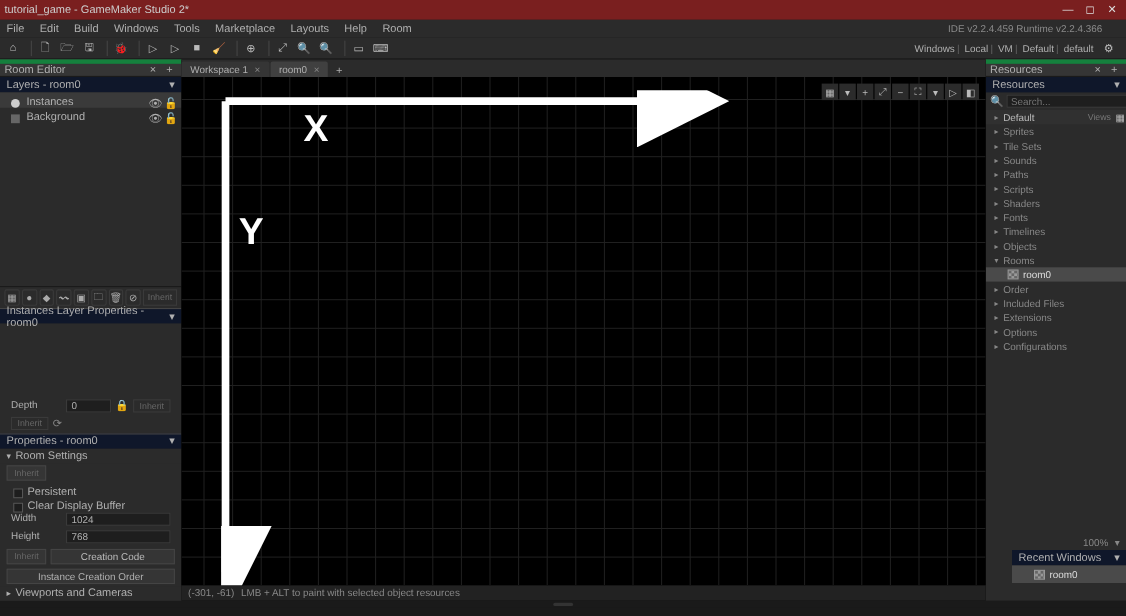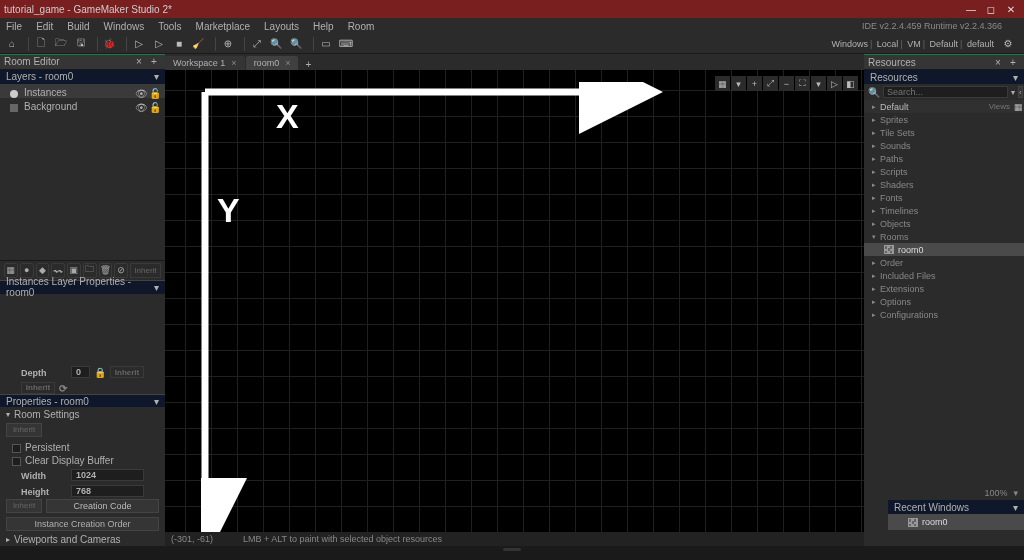--- a/index.html
+++ b/index.html
@@ -16,42 +16,42 @@
   .toolbar { height: 20px; background: #2b2b2b; display: flex; align-items: center; padding: 0 4px; border-bottom: 1px solid #1a1a1a; }
   .toolbar .tb { width: 16px; height: 16px; display: inline-flex; justify-content: center; align-items: center; margin-right: 4px; color: #bbb; border-radius: 2px; }
   .toolbar .sep { width: 1px; height: 14px; background: #444; margin: 0 4px; }
   .toolbar .spacer { flex: 1; }
   .toolbar .config { font-size: 9px; margin-right: 6px; }
   .toolbar .config span.sep-bar { color: #666; margin: 0 2px; }
   
   .main { display: flex; height: calc(560px - 18px - 16px - 20px - 14px); }
   .leftpanel { width: 165px; background: #2b2b2b; display: flex; flex-direction: column; }
   .centerpanel { flex: 1; display: flex; flex-direction: column; background: #0a0a0a; position: relative; }
-  .rightpanel { width: 160px; background: #2b2b2b; display: flex; flex-direction: column; }
-  
-  .panelhead { height: 16px; background: #353535; display: flex; align-items: center; padding: 0 4px; border-top: 1px solid #15803d; border-bottom: 1px solid #1a1a1a; }
+  .rightpanel { width: 128px; background: #2b2b2b; display: flex; flex-direction: column; }
+  
+  .panelhead { height: 16px; background: #353535; display: flex; align-items: center; padding: 0 4px; border-top: 4px solid #15803d; border-bottom: 1px solid #1a1a1a; }
   .panelhead .close { margin-left: auto; width: 12px; text-align: center; }
   .panelhead .add { width: 14px; text-align: center; margin-left: 2px; }
   
   .subhead { height: 14px; background: #0f172a; padding: 0 6px; display: flex; align-items: center; }
   .subhead .chev { margin-left: auto; }
   .layer { height: 14px; display: flex; align-items: flex-end; padding-left: 10px; padding-right: 4px; }
   .layer.selected { background: #3a3a3a; }
   .layer .dot { width: 8px; height: 8px; border-radius: 50%; background: #ccc; margin-right: 6px; flex-shrink: 0; }
   .layer .bgic { width: 8px; height: 8px; background: #666; margin-right: 6px; flex-shrink: 0; }
   .layer .sp { flex: 1; }
   .layer .eye, .layer .lock { width: 12px; height: 10px; display: inline-block; margin-left: 2px; }
   .layer-tools { height: 20px; display: flex; align-items: center; padding: 0 4px; border-top: 1px solid #1a1a1a; margin-top: auto; }
   .layer-tools .lt { width: 15px; height: 15px; display: inline-flex; justify-content: center; align-items: center; margin-right: 2px; color: #aaa; border: 1px solid #3a3a3a; border-radius: 2px; font-size: 9px; }
   .layer-tools .inh { width: 34px; height: 15px; border: 1px solid #3a3a3a; font-size: 8px; display: inline-flex; justify-content: center; align-items: center; color: #666; }
   .layersbox { flex: 0 0 210px; display: flex; flex-direction: column; }
   .fillspace { flex: 1; }
   
   .propsection { border-top: 1px solid #444; }
-  .proprow { height: 16px; display: flex; align-items: flex-end; padding: 0 21px; font-weight: bold; }
+  .proprow { height: 16px; display: flex; align-items: flex-start; padding: 0 10px; }
   .proprow label { width: 50px; font-size: 9px; }
   .proprow .val { flex: 1; background: #1e1e1e; height: 12px; padding: 0 4px; font-size: 9px; display: flex; align-items: center; border: 1px solid #3a3a3a; }
   .proprow .lockic { width: 12px; margin-left: 4px; color: #888; }
   .proprow .btn-inh { width: 34px; height: 12px; border: 1px solid #3a3a3a; font-size: 8px; display: flex; justify-content: center; align-items: center; color: #666; margin-left: 4px; }
   .checkrow { height: 14px; display: flex; align-items: flex-end; padding-left: 12px; }
   .checkrow .cb { width: 9px; height: 9px; border: 1px solid #555; background: #1e1e1e; margin-right: 4px; }
   .fullbtn { height: 14px; margin: 2px 6px; background: #353535; border: 1px solid #444; display: flex; justify-content: center; align-items: center; font-size: 9px; }
   .twobtn { display: flex; margin: 2px 6px; gap: 4px; }
   .twobtn .b { height: 14px; background: #353535; border: 1px solid #444; display: flex; justify-content: center; align-items: center; font-size: 8px; color: #666; }
   .twobtn .b.small { width: 36px; }
@@ -71,21 +71,21 @@
       linear-gradient(to right, #202020 1px, transparent 1px),
       linear-gradient(to bottom, #202020 1px, transparent 1px);
     background-size: 26px 26px;
     background-position: -6px -6px;
   }
   .axes { position: absolute; left: 36px; top: 12px; }
   .view-tools { position: absolute; right: 6px; top: 6px; display: flex; }
   .view-tools .vt { width: 15px; height: 15px; background: #2b2b2b; display: flex; justify-content: center; align-items: center; margin-left: 1px; color: #bbb; font-size: 9px; }
   
   .statusbar { height: 14px; background: #222; display: flex; align-items: center; padding: 0 6px; font-size: 9px; color: #888; }
-  .statusbar .coords { width: 72px; }
+  .statusbar .coords { width: 48px; }
   .bottomline { height: 6px; background: #1a1a1a; display:flex; justify-content:center; align-items:center;}
   .bottomline .grip{width:18px; height:3px; background:#333; border-radius:2px;}
   
   .searchrow { height: 16px; display: flex; align-items: center; padding: 0 4px; gap: 3px; }
   .searchrow .mag { width: 12px; text-align: center; color: #888; }
   .searchrow input { flex: 1; background: #1e1e1e; border: 1px solid #3a3a3a; height: 12px; font-size: 9px; color: #aaa; padding: 0 3px; }
   .searchrow .nav { width: 14px; height: 12px; background: #353535; border: 1px solid #444; display: flex; justify-content: center; align-items: center; font-size: 8px; }
   .treeitem { height: 13px; display: flex; align-items: center; padding-left: 8px; font-size: 9px; color: #888; }
   .treeitem .tri { width: 8px; font-size: 7px; color: #888; }
   .treeitem.head { background: #303030; color: #bbb; }

